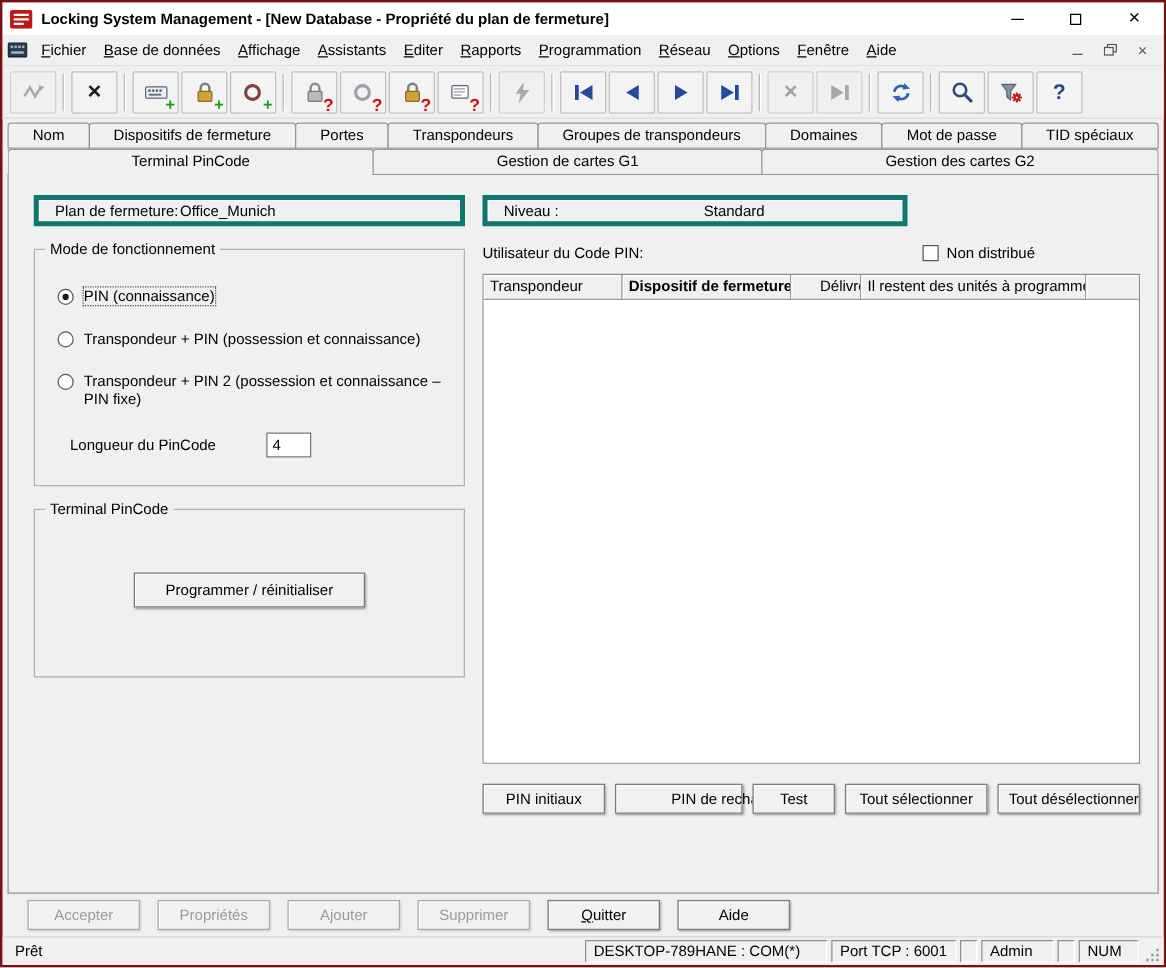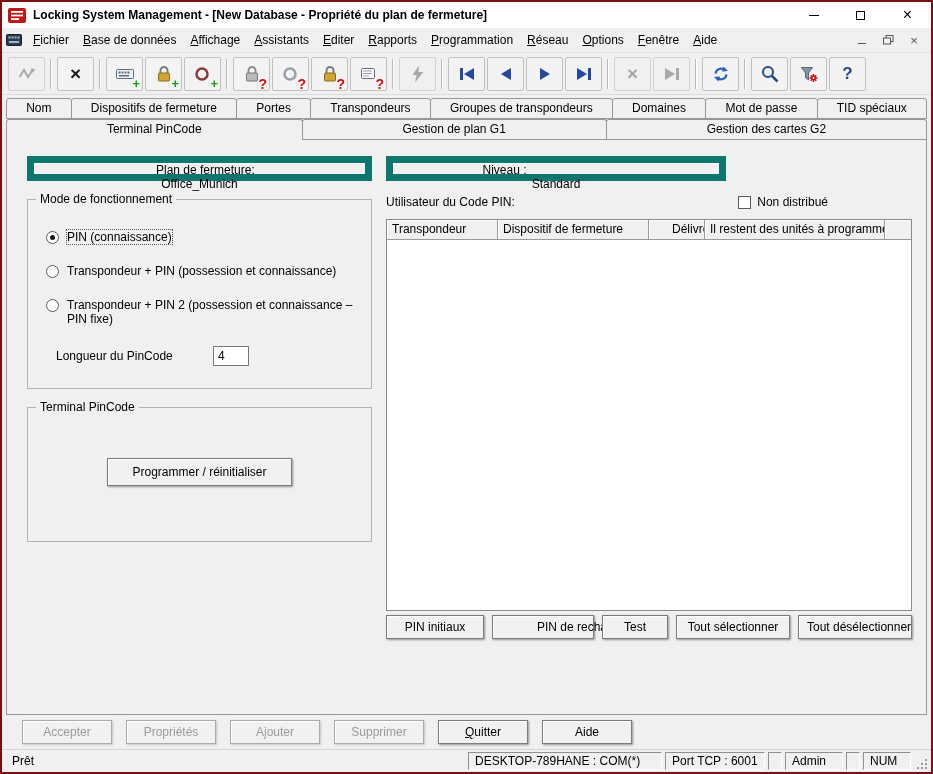--- a/index.html
+++ b/index.html
@@ -49,21 +49,21 @@
   .tab-row { display:flex; }
   .tab { flex:1 1 auto; text-align:center; padding:2px 8px 3px; background:#f0f0f0; border:1px solid #979797; border-bottom:none; border-radius:3px 3px 0 0; white-space:nowrap; }
   .tab + .tab { margin-left:-1px; }
   .tab-row.r1 .tab { border-bottom:1px solid #979797; border-radius:3px 3px 0 0; }
   .tab.active { position:relative; z-index:3; margin-bottom:-1px; padding-bottom:4px; background:#f0f0f0; }
   
   .tab-page { flex:1 1 auto; margin:0 4px; border:1px solid #979797; background:#f0f0f0; position:relative; z-index:1; overflow:hidden; }
   .page-content { display:flex; gap:14px; padding:16px 20px; height:100%; }
   .left-col { width:345px; flex:0 0 auto; }
   .right-col { flex:1 1 auto; display:flex; flex-direction:column; }
-  .field-box { border:7px solid #0f766e; box-shadow:inset 1px 1px 0 rgba(255,255,255,.8); height:25px; display:flex; align-items:center;flex-direction:column; }
+  .field-box { border:4px solid #0f766e; box-shadow:inset 1px 1px 0 rgba(255,255,255,.8); height:25px; display:flex; align-items:center; }
   .field-box .lbl { margin-left:13px; }
   .field-box.plan .lbl { width:100px; }
   .field-box.level { width:340px; }
   .field-box.level .lbl { width:160px; }
   .groupbox { border:1px solid #b2b2b2; position:relative; margin-top:18px; }
   .gb-title { position:absolute; top:-8px; left:8px; background:#f0f0f0; padding:0 4px; }
   .groupbox.mode { height:190px; padding-top:30px; }
   .radio-row { display:flex; gap:8px; align-items:flex-start; margin:0 14px 20px 18px; }
   .radio { width:13px; height:13px; border-radius:50%; border:1px solid #5a5a5a; background:#fff; position:relative; flex:0 0 auto; margin-top:1px; }
   .radio.checked::after { content:""; position:absolute; left:3px; top:3px; right:3px; bottom:3px; border-radius:50%; background:#1a1a1a; }
@@ -75,23 +75,23 @@
   .groupbox.terminal { height:135px; padding-top:50px; }
   .btn { font:12px "Liberation Sans",sans-serif; color:#000; background:#f1f1f1; border:1px solid #7c7c7c; box-shadow:1px 1px 2px rgba(0,0,0,.4), inset 1px 1px 0 #fff; padding:0 8px; height:24px; cursor:default; white-space:nowrap; }
   .btn.disabled { color:#9b9b9b; border-color:#ababab; box-shadow:1px 1px 2px rgba(0,0,0,.18), inset 1px 1px 0 #fff; }
   .program-btn { display:block; margin:0 auto; width:185px; height:28px; }
   .pin-user-row { display:flex; align-items:center; margin:14px 0 10px; }
   .nd-wrap { margin-left:auto; margin-right:84px; display:flex; align-items:center; gap:6px; }
   .checkbox { width:13px; height:13px; border:1px solid #5a5a5a; background:#fff; flex:0 0 auto; }
   .table { border:1px solid #8a8a8a; background:#fff; display:flex; flex-direction:column; height:392px; }
   .thead { display:flex; flex:0 0 20px; background:#f0f0f0; }
   .th { border-right:1px solid #9a9a9a; border-bottom:1px solid #9a9a9a; box-shadow:inset 1px 1px 0 #fff; padding:2px 5px; white-space:nowrap; overflow:hidden; }
-  .th.c1 { width:111px; } .th.c2 { width:151px; } .th.c3 { width:56px; text-align:right;padding-left:23px; } .th.c4 { width:180px; } .th.fill { flex:1; border-right:none; }
+  .th.c1 { width:111px; } .th.c2 { width:135px;font-weight:bold; } .th.c3 { width:56px; text-align:right;padding-left:23px; } .th.c4 { width:180px; } .th.fill { flex:1; border-right:none; }
   .tbody { flex:1; background:#fff; }
-  .table-btns { display:flex; gap:8px; justify-content:flex-end; margin-top:4px; }
+  .table-btns { display:flex; gap:8px; justify-content:flex-end; margin-top:16px; }
   .table-btns .b1 { width:98px; } .table-btns .b2 { width:102px;padding-left:44px; } .table-btns .b3 { width:66px; } .table-btns .b4 { width:114px; } .table-btns .b5 { width:114px; }
   
   .footer { flex:0 0 34px; display:flex; align-items:center; gap:14px; padding-left:20px; }
   .footer .btn { width:90px; }
   
   .statusbar { flex:0 0 22px; display:flex; align-items:stretch; gap:3px; padding:2px 3px; border-top:1px solid #d5d5d5; background:#f0f0f0; }
   .sb { border:1px solid; border-color:#909090 #ffffff #ffffff #909090; padding:1px 6px; display:flex; align-items:center; white-space:nowrap; overflow:hidden; }
   .sb.fill { flex:1; border-color:transparent; }
   .sb.device { width:194px; } .sb.port { width:100px; } .sb.gap1 { width:14px; } .sb.user { width:58px; } .sb.gap2 { width:10px; } .sb.num { width:48px; }
   .grip { width:14px; display:flex; align-items:flex-end; justify-content:flex-end; }
@@ -307,21 +307,21 @@
       <div class="tab">Dispositifs de fermeture</div>
       <div class="tab">Portes</div>
       <div class="tab">Transpondeurs</div>
       <div class="tab">Groupes de transpondeurs</div>
       <div class="tab">Domaines</div>
       <div class="tab">Mot de passe</div>
       <div class="tab">TID spéciaux</div>
     </div>
     <div class="tab-row r2">
       <div class="tab active">Terminal PinCode</div>
-      <div class="tab">Gestion de plan G1</div>
+      <div class="tab">Gestion de cartes G1</div>
       <div class="tab">Gestion des cartes G2</div>
     </div>
   </div>
 
   <div class="tab-page">
     <div class="page-content">
 
       <div class="left-col">
         <div class="field-box plan">
           <span class="lbl">Plan de fermeture:</span>

